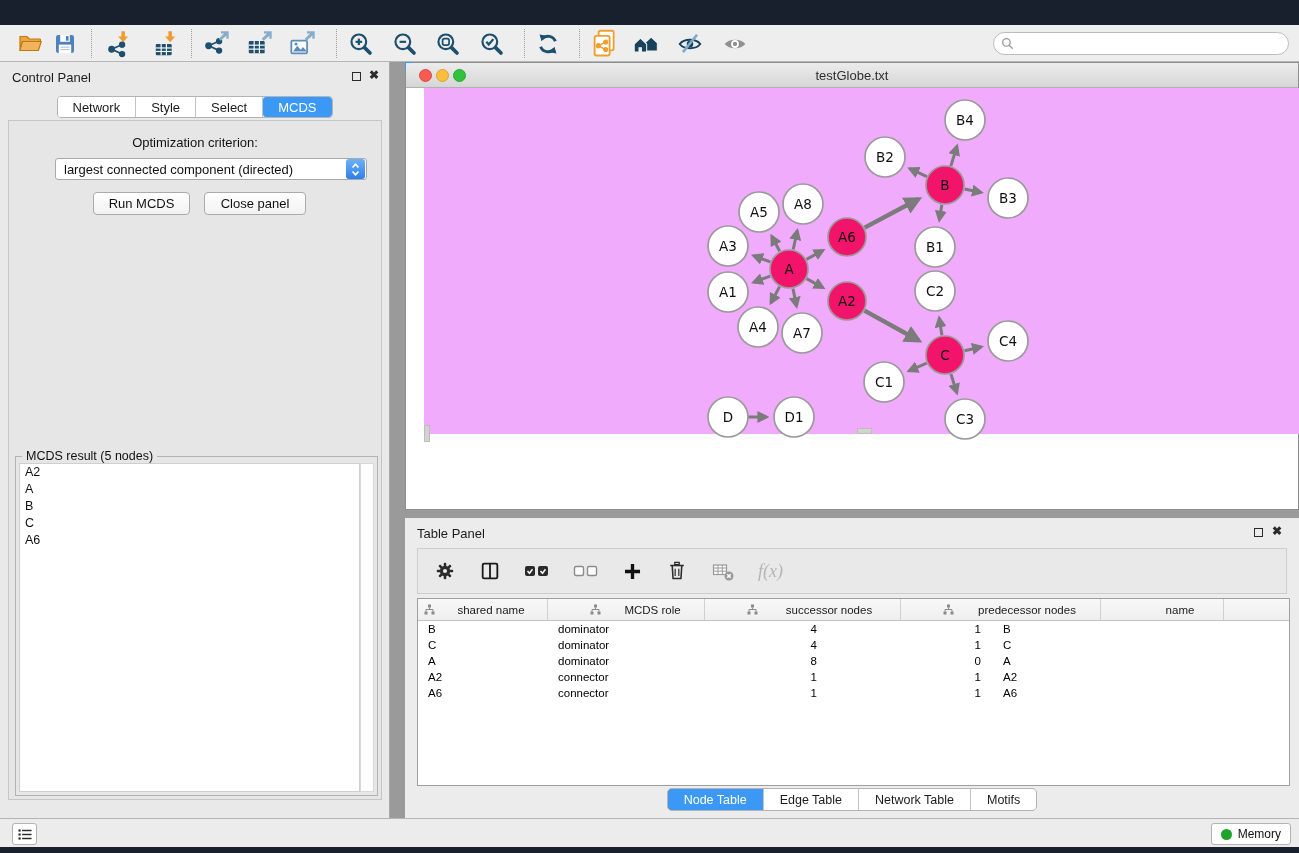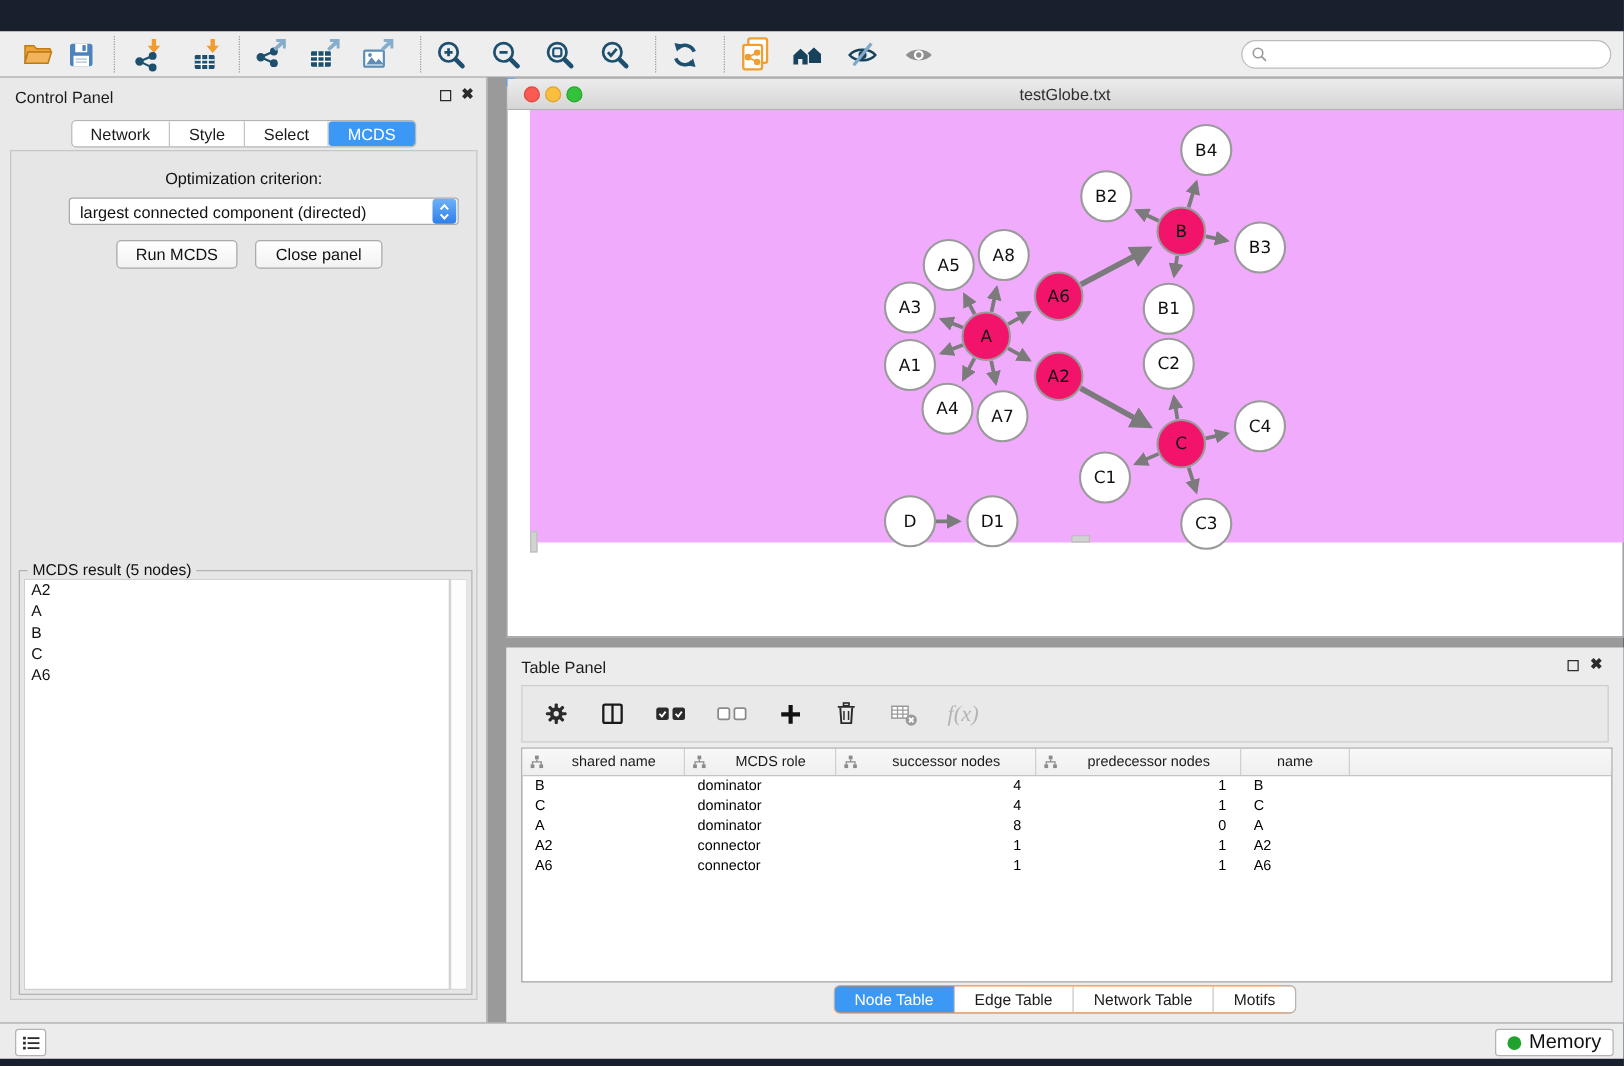--- a/index.html
+++ b/index.html
@@ -73,42 +73,42 @@
   svg text { font-family:"DejaVu Sans", sans-serif; }
 
   
   .tpanel { position:absolute; left:405px; top:456px; width:894px; height:300px; background:#ececec; }
   .tp-toolbar { position:absolute; left:12px; top:30px; width:870px; height:46px; background:#e9e9e9;
     border:1px solid #cdcdcd; display:flex; align-items:center; padding-left:16px; gap:23px; }
   .tico { display:flex; align-items:center; justify-content:center; }
   .fx-label { font-family:"Liberation Serif", serif; font-style:italic; font-size:18px; color:#b5b5b5; }
   .ntable { position:absolute; left:12px; top:80px; width:873px; height:188px; background:#fff; border:1px solid #9f9f9f; }
   .thead { display:grid; grid-template-columns:130px 121px 160px 164px 87px 1fr; height:22px;
-    background:linear-gradient(#f8f8f8,#efefef); border-bottom:1px solid #c4c4c4; }
+    background:linear-gradient(#f8f8f8,#efefef); border-bottom:1px solid #c4c4c4;gap:36px; }
   .th { display:flex; align-items:center; border-right:1px solid #d0d0d0; font-size:11.5px; color:#1a1a1a; position:relative; }
   .th:last-child { border-right:none; }
   .th .tree { margin-left:6px; }
   .th .lbl { margin:0 auto; padding:0 4px; }
   .tbody .trow { display:grid; grid-template-columns:130px 121px 160px 164px 87px 1fr; height:16px; }
   .tcell { font-size:11.5px; color:#000; line-height:16px; white-space:nowrap; overflow:hidden; }
   .tcell.c0,.tcell.c1,.tcell.c4 { padding-left:10px; text-align:left; }
   .tcell.c2,.tcell.c3 { padding-right:12px; text-align:right; }
   .tp-tabs { position:absolute; top:270px; left:0; width:100%; display:flex; justify-content:center; }
   .tp-tabgroup { display:flex; height:23px; border:1px solid #b4b4b4; border-radius:5px; overflow:hidden; background:#f97316; }
   .tp-tab { display:flex; align-items:center; justify-content:center; padding:0 16px; font-size:12.5px; color:#1b1b1b;
     background:#fff; border-right:1px solid #c4c4c4; }
   .tp-tab:last-child { border-right:none; }
   .tp-tab.active { background:#3b99f5; color:#fff; }
 
   
   .statusbar { position:absolute; left:0; top:818px; width:1299px; height:29px; background:#ececec; border-top:1px solid #b5b5b5; }
   .sb-listbtn { position:absolute; left:12px; top:4px; width:25px; height:22px; background:#fff;
     border:1px solid #b3b3b3; border-radius:3px; display:flex; align-items:center; justify-content:center; }
   .sb-mem { position:absolute; right:8px; top:4px; height:22px; background:#fff; border:1px solid #b3b3b3;
-    border-radius:3px; display:flex; align-items:center; padding:0 9px; gap:6px; font-size:16px; color:#111;margin-left:46px; }
+    border-radius:3px; display:flex; align-items:center; padding:0 9px; gap:6px; font-size:12px; color:#111;margin-left:46px; }
   .mem-dot { width:11px; height:11px; border-radius:50%; }
 </style>
 </head>
 <body>
 
 <div class="app">
 
 
   <div class="toolbar">
     <div class="tbtn" style="left:14px">

